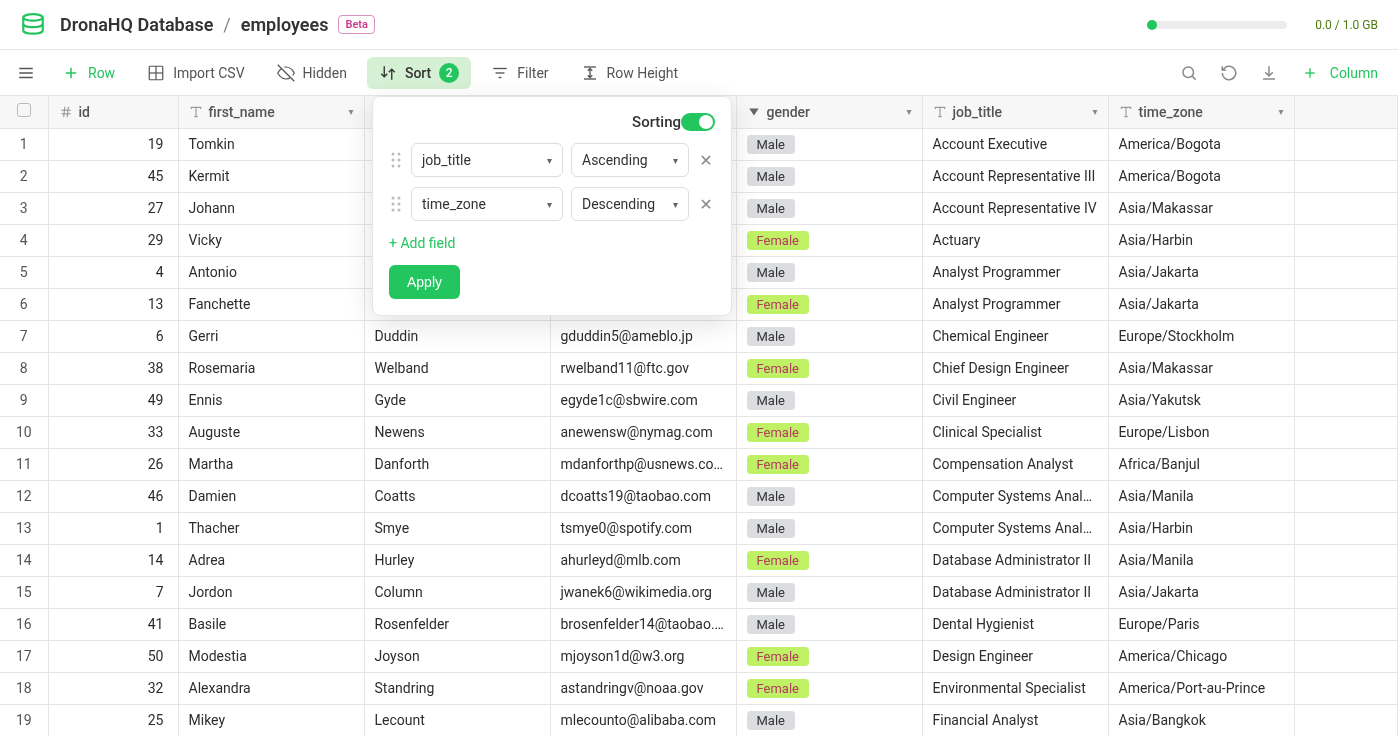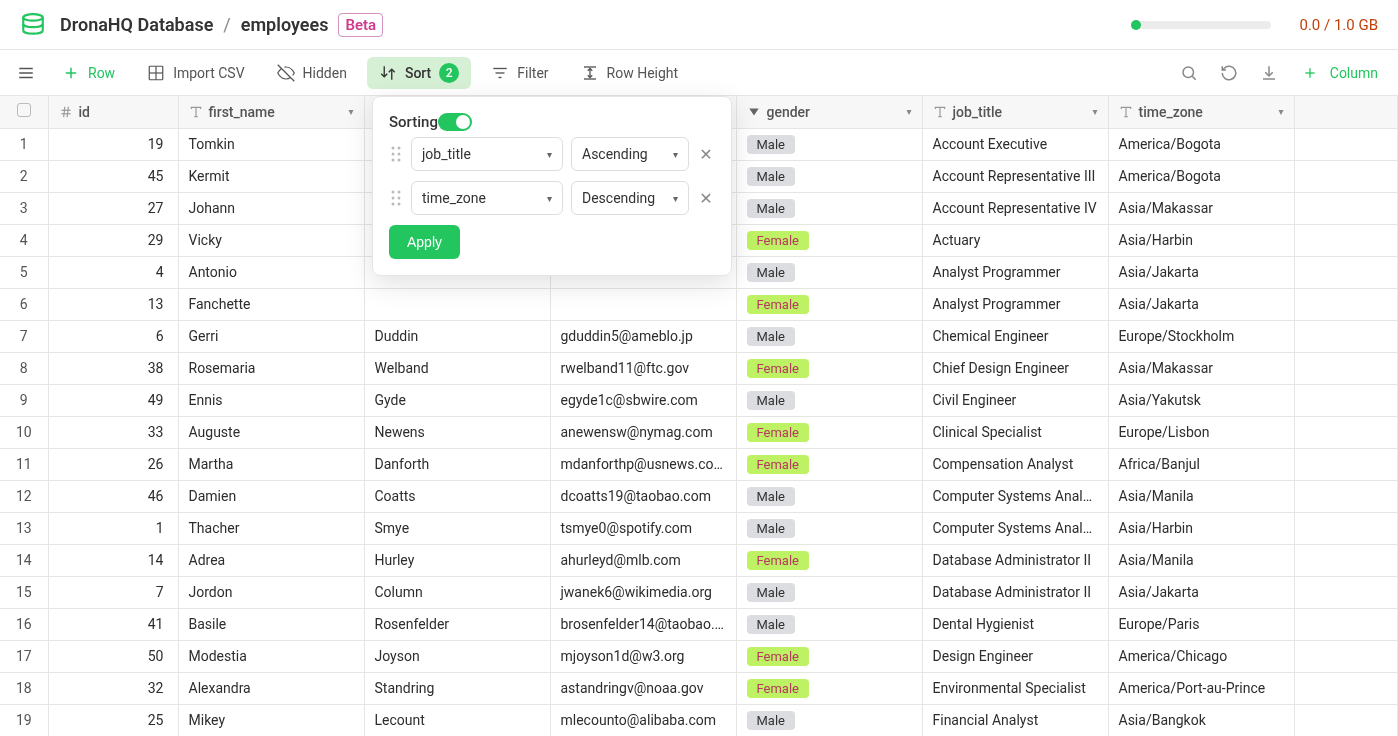--- a/index.html
+++ b/index.html
@@ -34,35 +34,35 @@
   .breadcrumb {
     display: flex;
     align-items: center;
     gap: 10px;
     font-size: 18px;
     font-weight: 600;
     color: #333;
   }
   .breadcrumb .sep { color: #888; font-weight: 400; }
   .beta-badge {
-    font-size: 15px;
+    font-size: 11px;
     font-weight: 600;
     color: #d03a8e;
     border: 1px solid #d591bf;
     background: #fff;
     padding: 2px 6px;
     border-radius: 4px;
   }
   .header-right {
     margin-left: auto;
     display: flex;
     align-items: center;
     gap: 28px;
-    font-size: 15px;
-    color: #c2410c;
+    font-size: 12px;
+    color: #4d7c0f;
   }
   .usage-bar {
     width: 140px; height: 8px;
     background: #ececec;
     border-radius: 4px;
     position: relative;
   }
   .usage-dot {
     position: absolute;
     left: 0; top: -1px;
@@ -211,22 +211,22 @@
     background: #fff;
     border: 1px solid #e5e5e5;
     border-radius: 8px;
     box-shadow: 0 8px 28px rgba(0,0,0,0.12);
     padding: 16px;
     z-index: 50;
   }
   .pop-header {
     display: flex;
     align-items: center;
-    justify-content: flex-start;
-    margin-bottom: 6px;
+    justify-content: flex-end;
+    margin-bottom: 12px;
   }
   .pop-title { font-size: 15px; font-weight: 500; color: #333; }
   .toggle {
     width: 34px; height: 18px;
     background: #22c55e;
     border-radius: 10px;
     position: relative;
     cursor: pointer;
   }
   .toggle::after {
@@ -778,14 +778,15 @@
           <span>time_zone</span>
           <span class="caret">▾</span>
         </div>
         <div class="sort-select dir">
           <span>Descending</span>
           <span class="caret">▾</span>
         </div>
         <span class="remove-btn">✕</span>
       </div>
     </div>
+  <div class="add-field">+ Add field</div>
   <button class="apply-btn">Apply</button>
 </div>
 
 </body></html>

